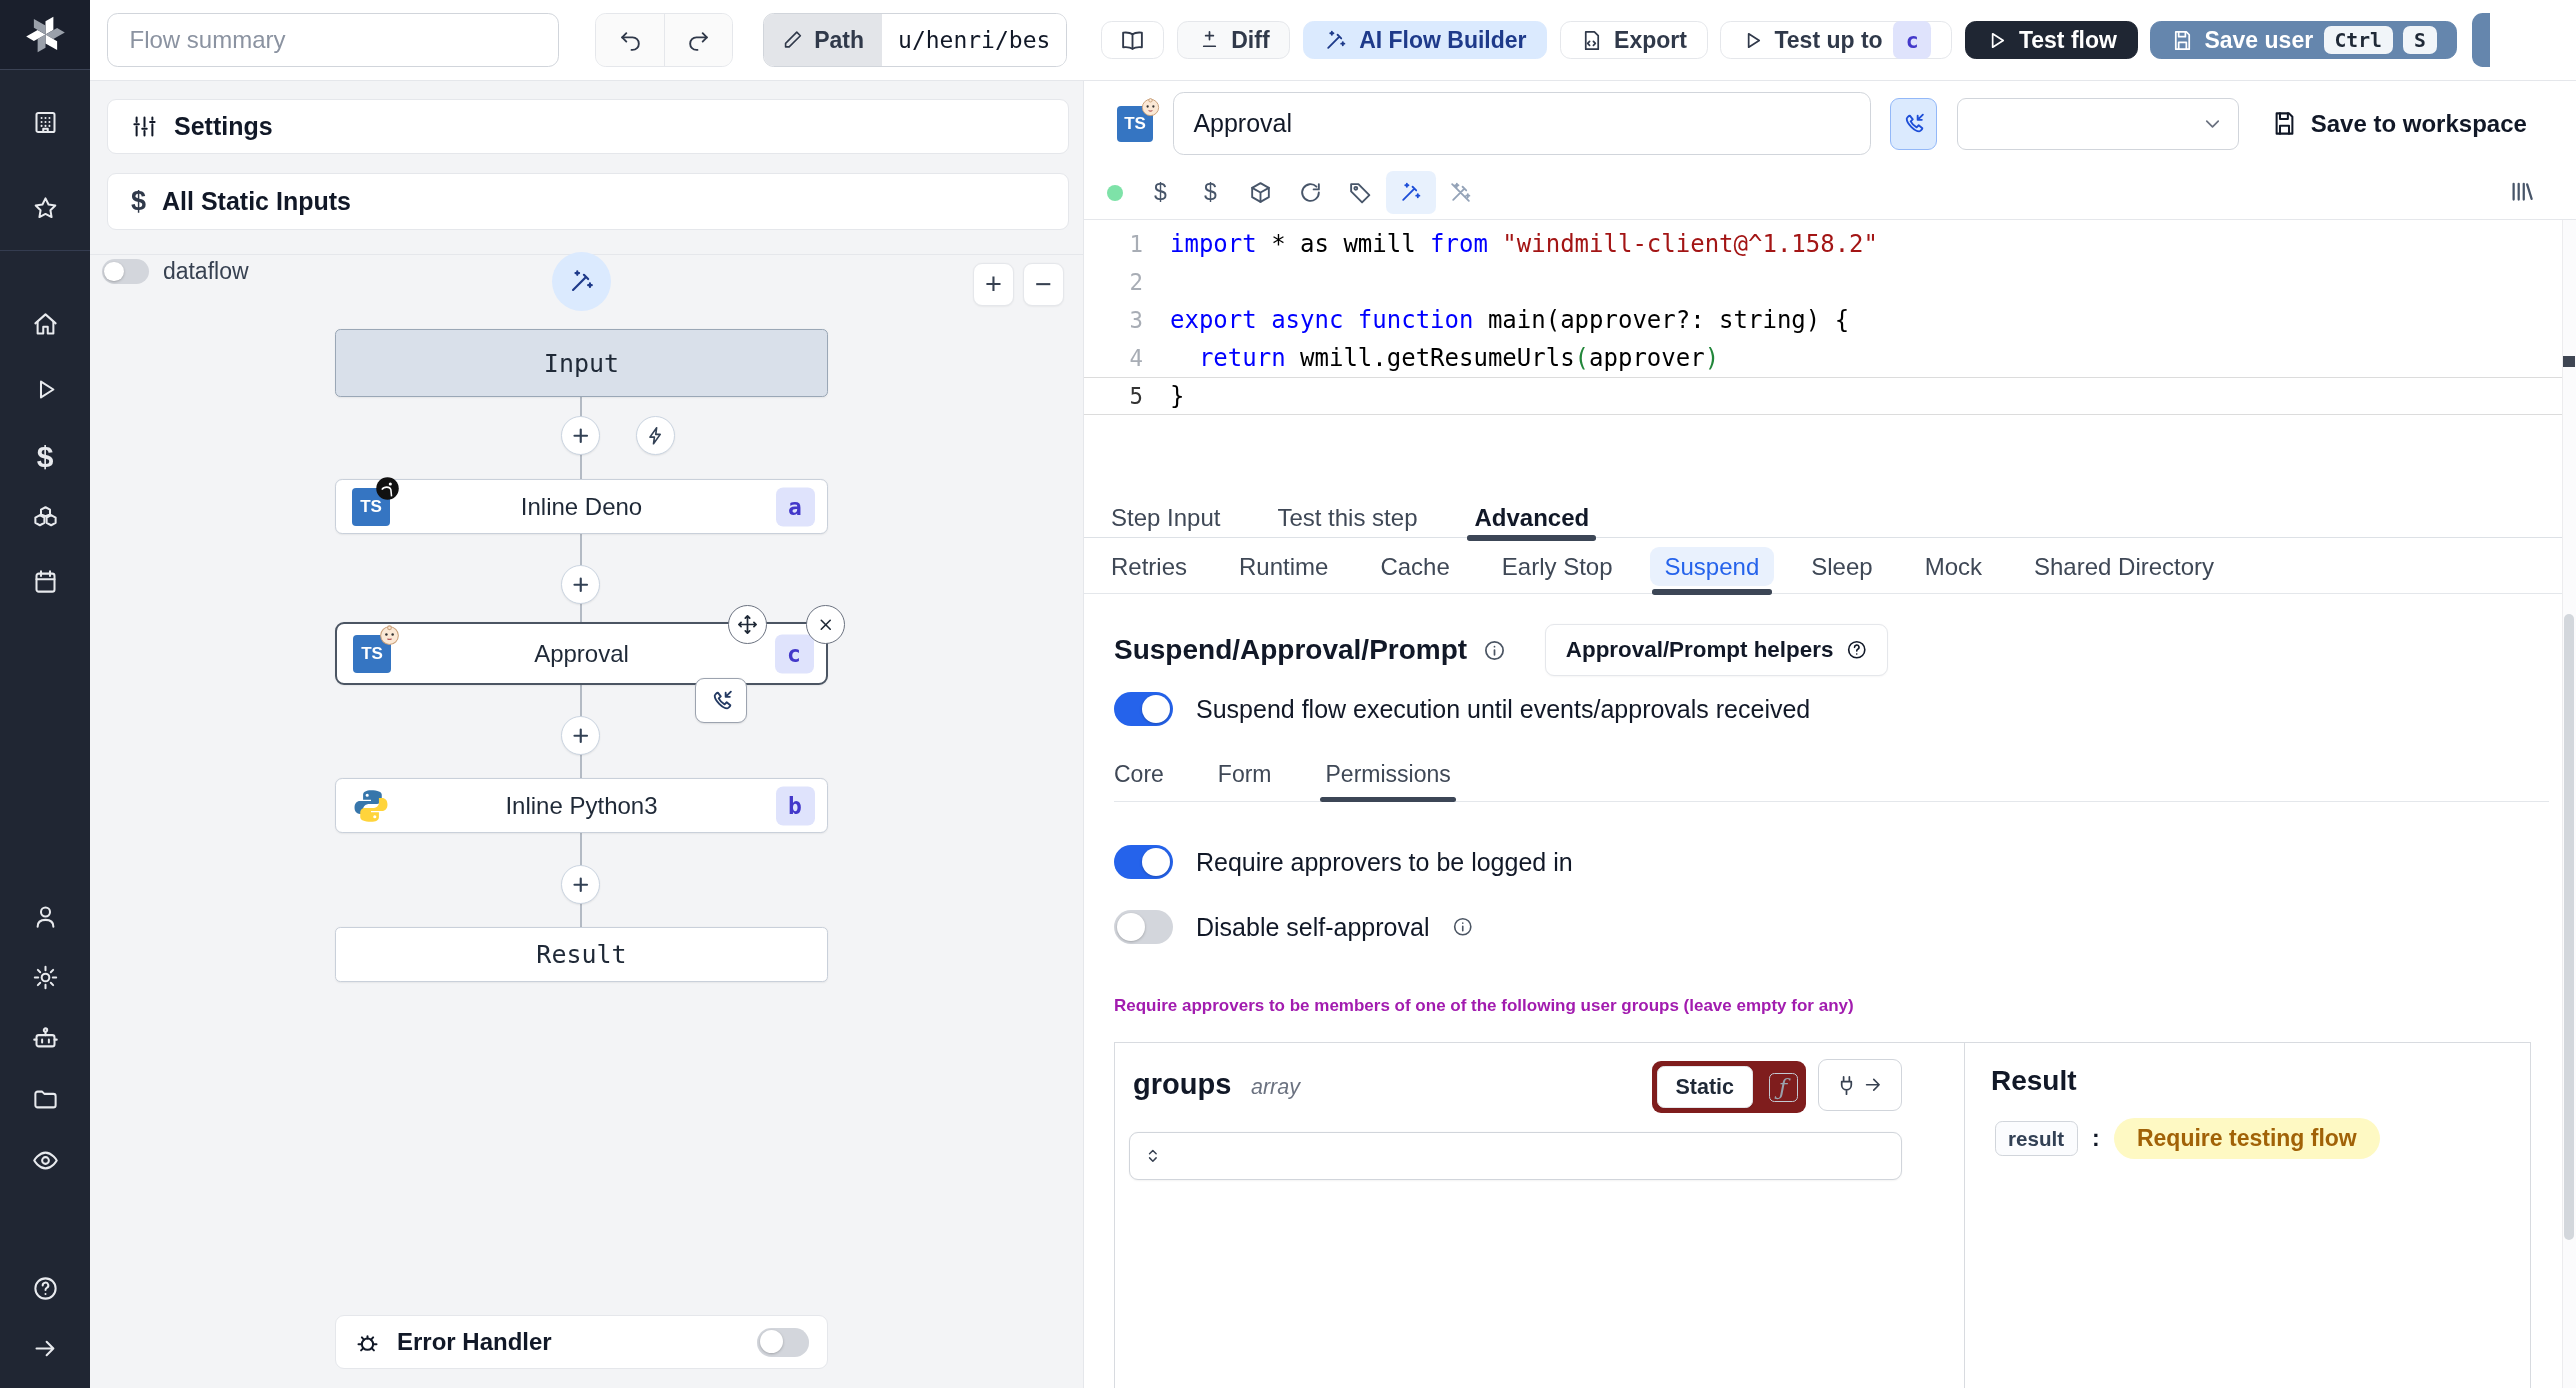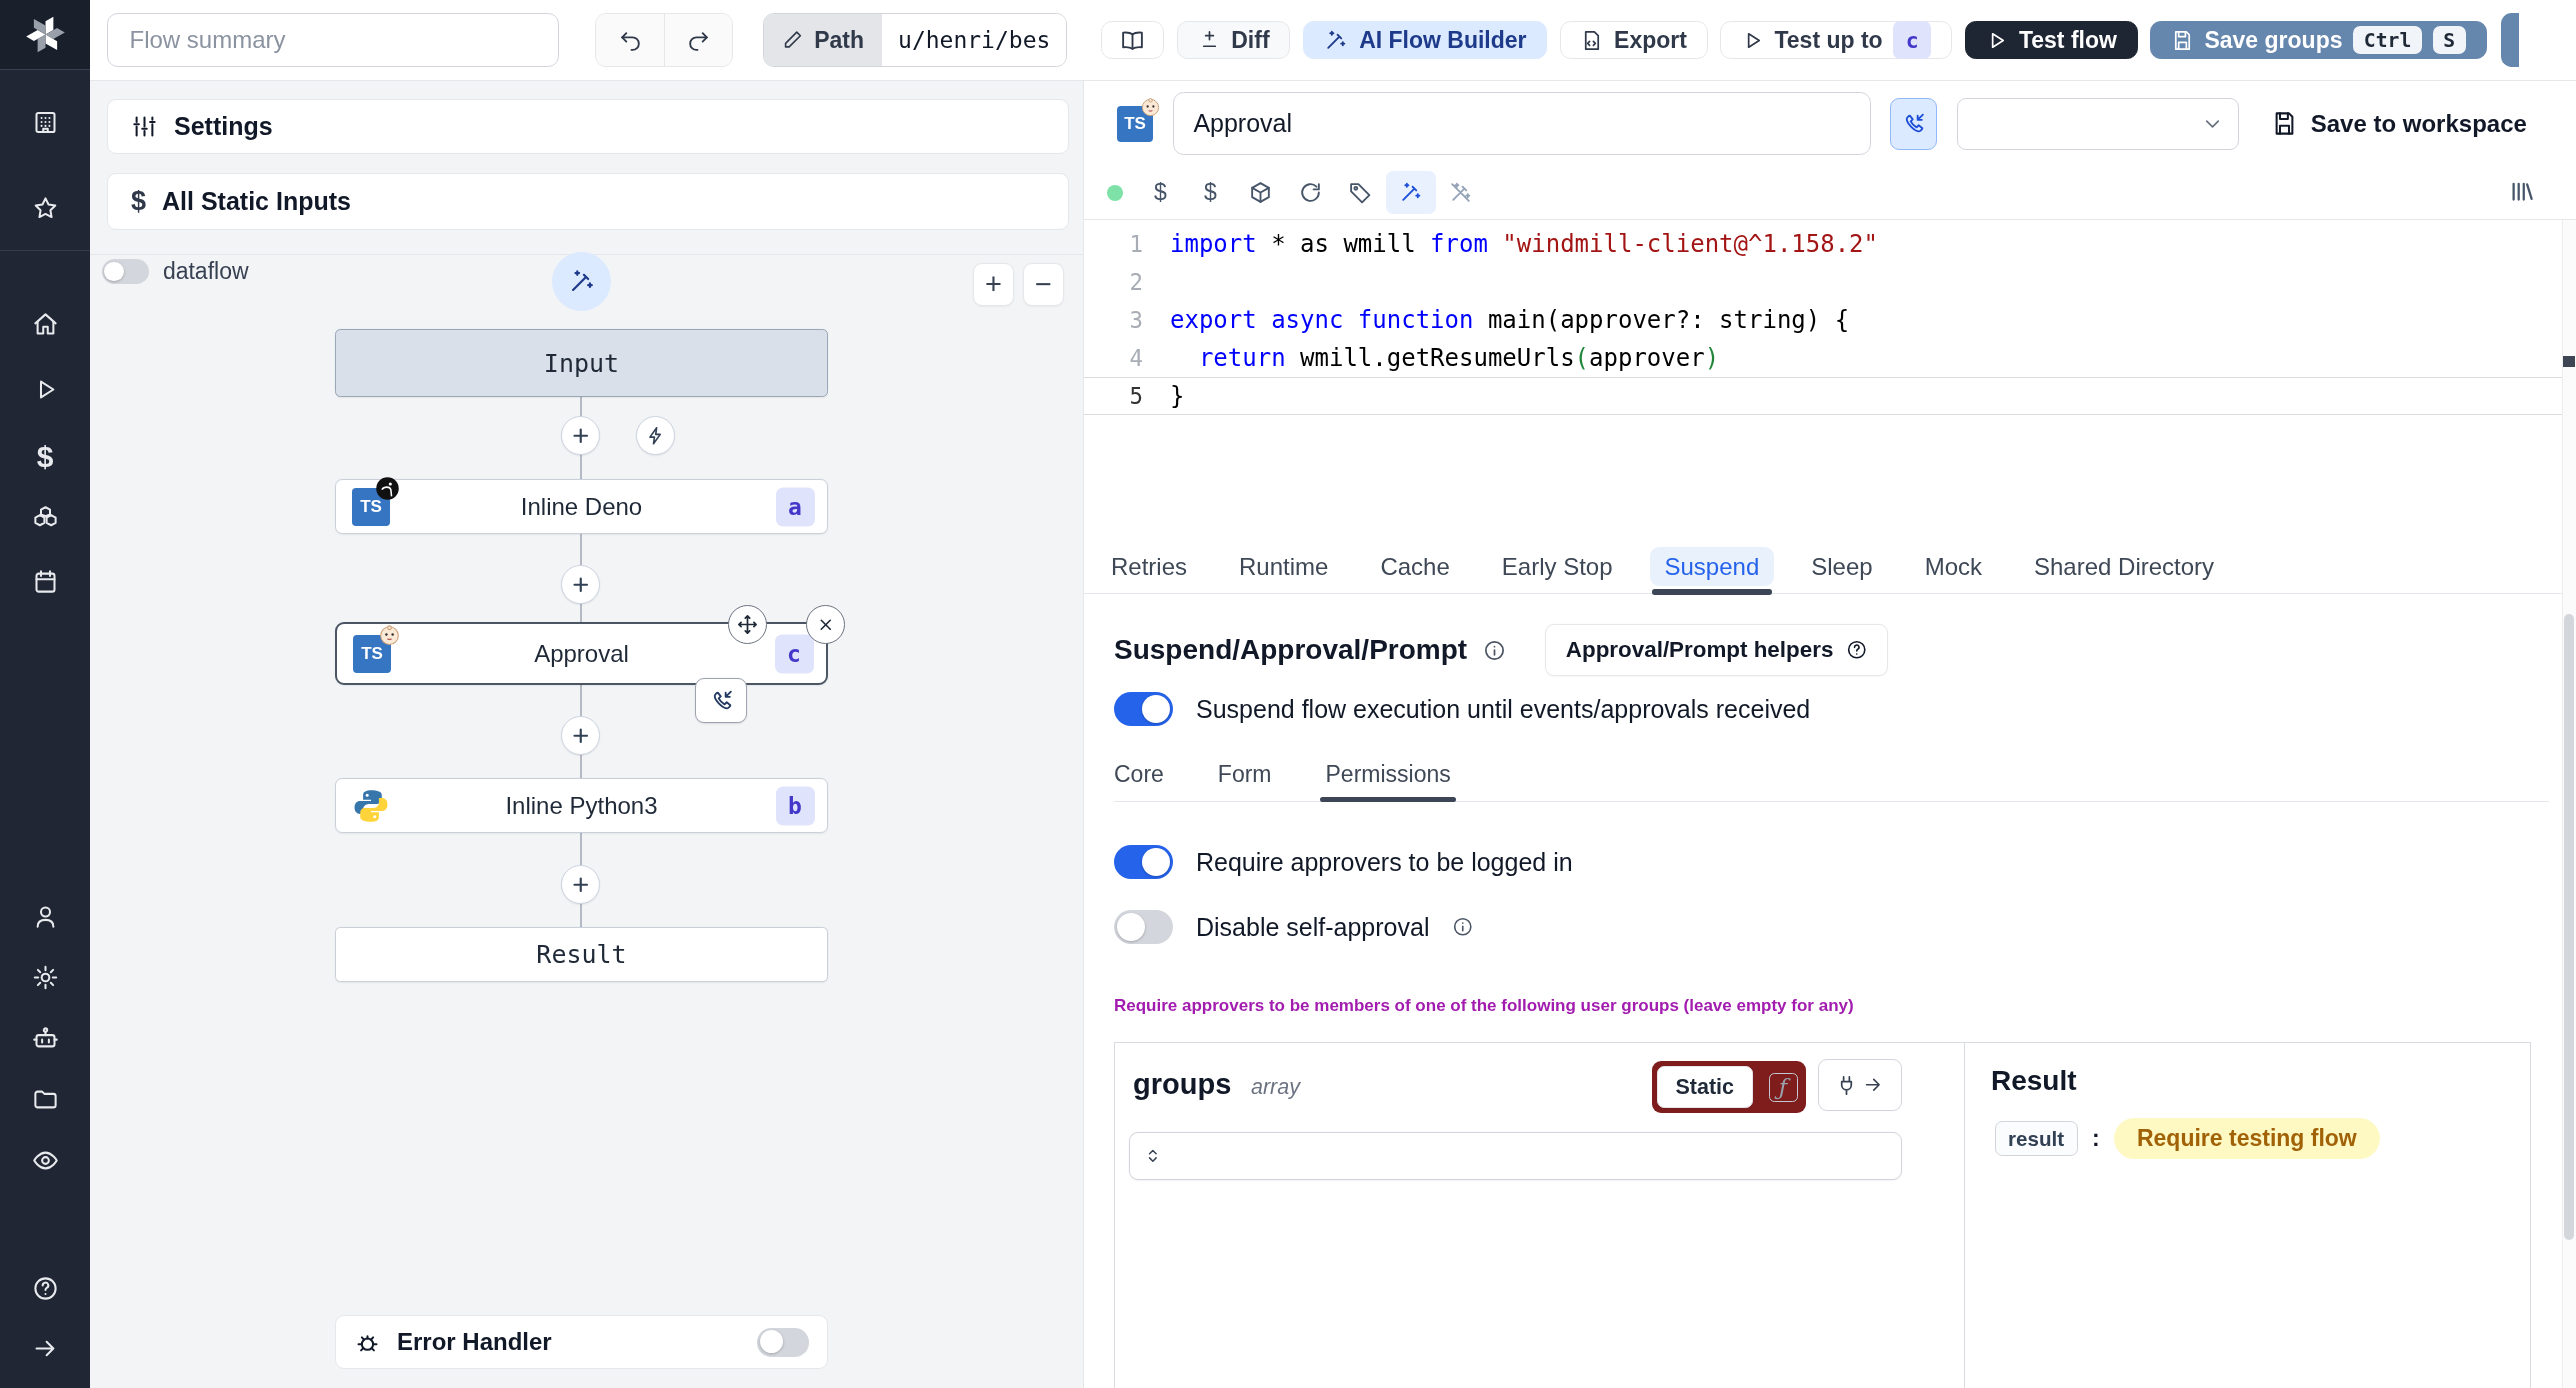--- a/index.html
+++ b/index.html
@@ -313,21 +313,21 @@
           </span>
           <span>Test flow</span>
         </button>
       <button class="btn slate">
           <span class="ic">
             <svg width="23" height="23" viewBox="0 0 24 24">
               <path d="M5 3h11l3 3v15H5z"></path>
               <path d="M8 3v5h7V3M8 21v-7h8v7"></path>
             </svg>
           </span>
-          <span>Save groups</span>
+          <span>Save user</span>
           <span class="kbd">Ctrl</span>
           <span class="kbd">S</span>
         </button>
       <div class="sliver"></div>
     </div>
   </header>
 
   <section class="left-panel">
     <div class="card" style="top:18px;height:55px">
       <span class="ic">
@@ -569,20 +569,25 @@
         <div class="cl">
           <span class="ln">4</span>
           <span class="lc"><span class="pl">  </span><span class="kw">return</span><span class="pl"> wmill.getResumeUrls</span><span class="grn">(</span><span class="pl">approver</span><span class="grn">)</span></span>
         </div>
         <div class="cl cur">
           <span class="ln">5</span>
           <span class="lc"><span class="pl">}</span></span>
         </div>
       </div>
 
+    <div class="tabs">
+      <span class="tab">Step Input</span>
+      <span class="tab">Test this step</span>
+      <span class="tab active">Advanced</span>
+    </div>
 
     <div class="subtabs">
       <span class="stab">
           <span>Retries</span>
         </span>
       <span class="stab">
           <span>Runtime</span>
         </span>
       <span class="stab">
           <span>Cache</span>

